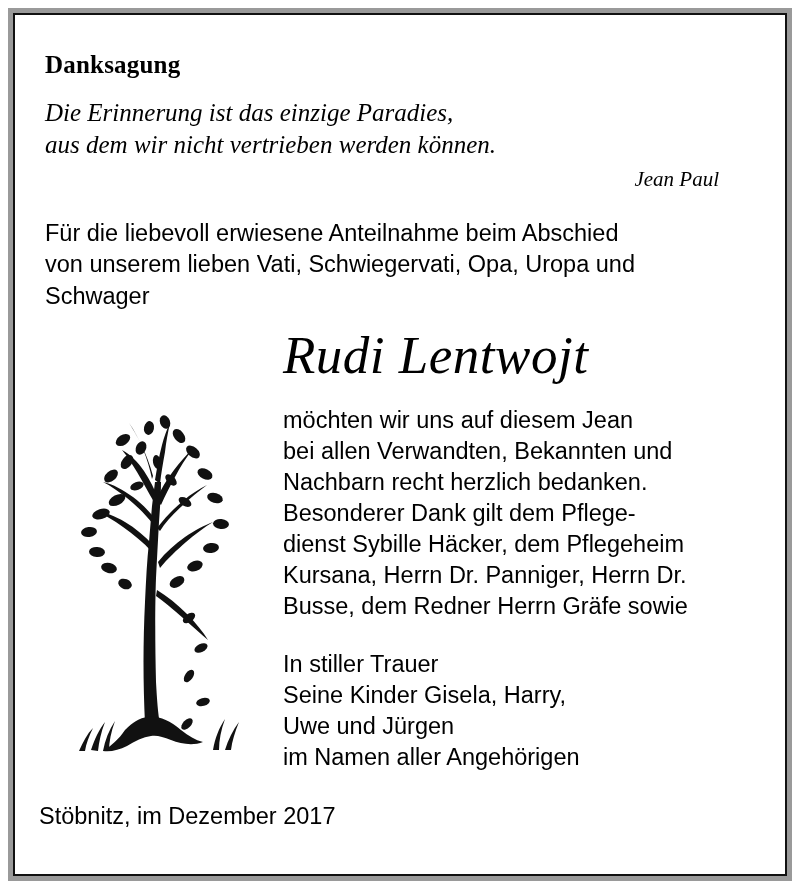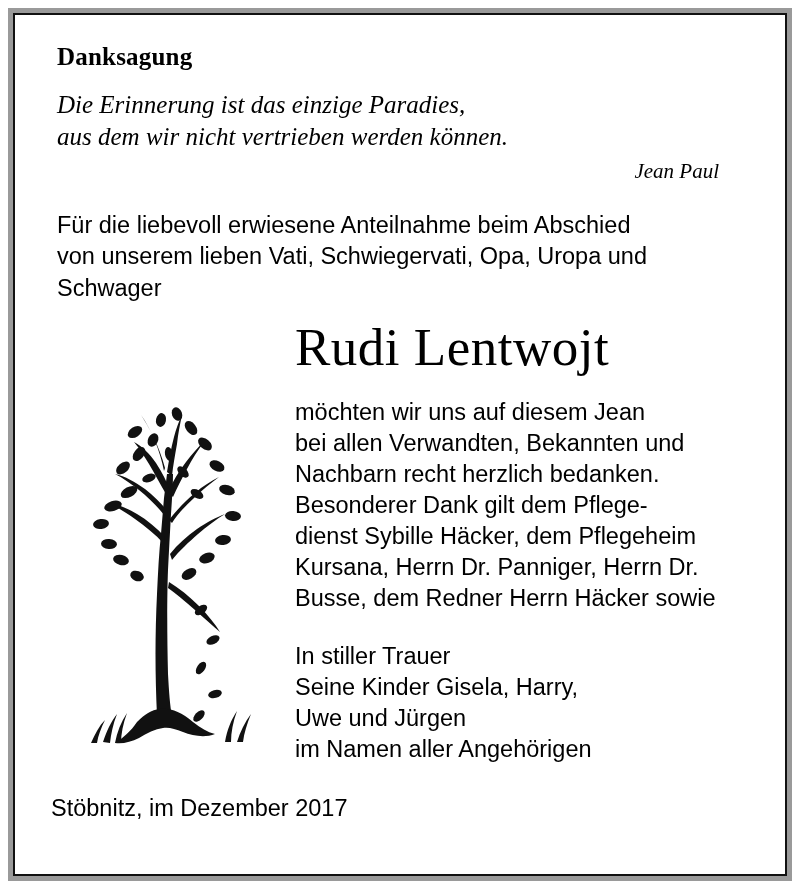--- a/index.html
+++ b/index.html
@@ -38,24 +38,24 @@
     top: 13px;
     width: 774px;
     height: 863px;
     border: 2px solid #111111;
     box-sizing: border-box;
     background: #ffffff;
   }
   .content {
     position: absolute;
     left: 15px;
-    top: 15px;
+    top: 23px;
     width: 770px;
     height: 859px;
-    padding: 28px 38px 10px 32px;
+    padding: 28px 38px 10px 20px;
     box-sizing: border-box;
   }
 
   .heading {
     font-family: "Liberation Serif", serif;
     font-weight: bold;
     font-size: 25px;
     letter-spacing: 0.2px;
     margin: 0 0 18px 10px;
   }
@@ -99,20 +99,21 @@
     margin-left: 248px;
   }
 
   .deceased-name {
     font-family: "Liberation Serif", serif;
     font-size: 53px;
     line-height: 1.05;
     white-space: nowrap;
     margin: 0 0 22px 0;
     letter-spacing: 0.5px;
+    font-style: italic;
   }
 
   .body-text {
     font-family: "Liberation Sans", sans-serif;
     font-size: 23.5px;
     line-height: 1.32;
     margin: 0;
   }
   .body-text .ln { display: block; white-space: nowrap; }
 
@@ -219,21 +220,21 @@
       <div class="right-col">
         <div class="deceased-name">Rudi Lentwojt</div>
 
         <div class="body-text">
           <span class="ln">möchten wir uns auf diesem Jean</span>
           <span class="ln">bei allen Verwandten, Bekannten und</span>
           <span class="ln">Nachbarn recht herzlich bedanken.</span>
           <span class="ln">Besonderer Dank gilt dem Pflege-</span>
           <span class="ln">dienst Sybille Häcker, dem Pflegeheim</span>
           <span class="ln">Kursana, Herrn Dr. Panniger, Herrn Dr.</span>
-          <span class="ln">Busse, dem Redner Herrn Häcker sowie</span>
+          <span class="ln">Busse, dem Redner Herrn Gräfe sowie</span>
         </div>
 
         <div class="mourn">
           <span class="ln">In stiller Trauer</span>
           <span class="ln bold">Seine Kinder Gisela, Harry,</span>
           <span class="ln bold">Uwe und Jürgen</span>
           <span class="ln bold">im Namen aller Angehörigen</span>
         </div>
       </div>
 

